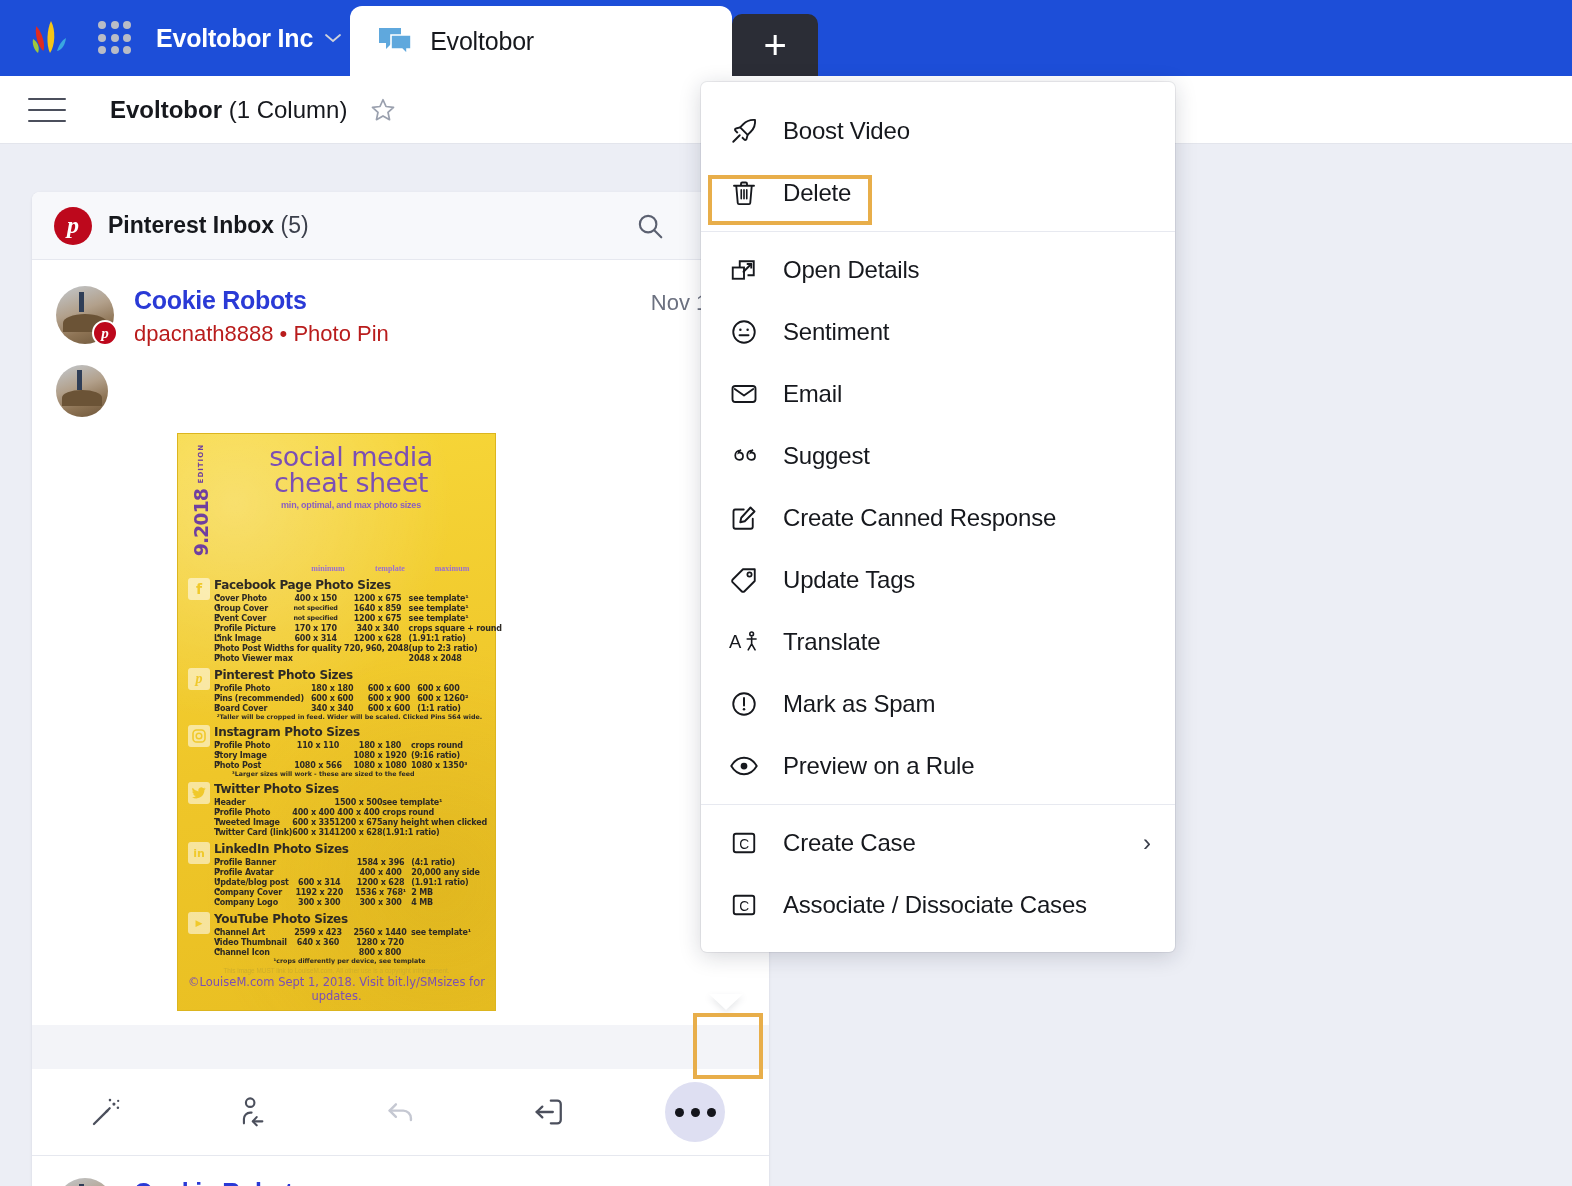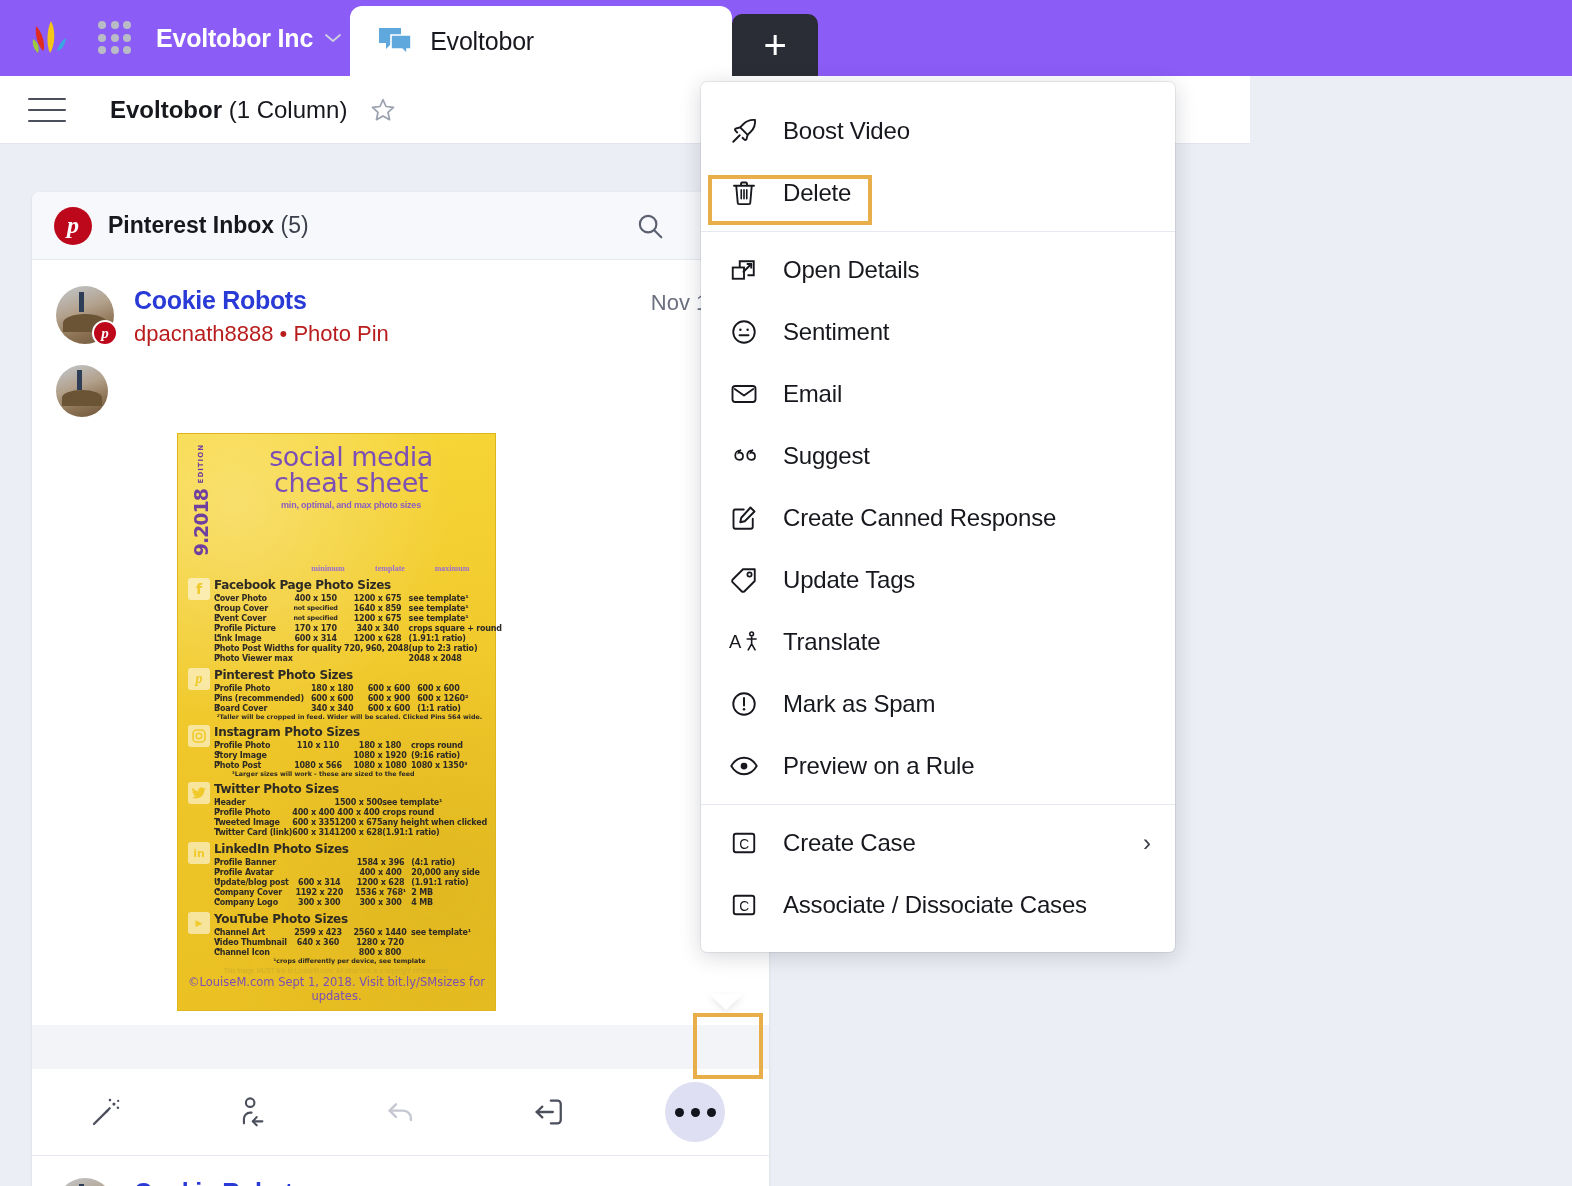--- a/index.html
+++ b/index.html
@@ -7,21 +7,21 @@
     width: 1572px; height: 1186px;
     font-family: "Liberation Sans", sans-serif;
     background: #eceef5;
     overflow: hidden;
   }
   #app { position: relative; width: 1572px; height: 1186px; }
 
   
   .topbar {
     position: absolute; top: 0; left: 0; width: 1572px; height: 76px;
-    background: #8b5cf6; display: flex; 
+    background: #1d4ed8; display: flex; 
   }
   .brand-zone { display: flex; align-items: center; height: 76px; padding-left: 26px; }
   .logo { width: 46px; height: 46px; position: relative; }
   .grid-icon { width: 34px; height: 34px; margin-left: 26px;
     display: grid; grid-template-columns: repeat(3, 1fr); grid-template-rows: repeat(3, 1fr);
     gap: 4px; align-content: center; }
   .grid-icon i { width: 8px; height: 8px; border-radius: 50%; background: #b9bcc6; display: block; }
   .org-name { color: #ffffff; font-size: 25px; font-weight: 700; margin-left: 24px;
     letter-spacing: -0.2px; }
   .caret { color: #cfd2da; font-size: 17px; margin-left: 11px; }
@@ -33,21 +33,21 @@
   }
   .tab-label { font-size: 25px; color: #16181d; font-weight: 400; letter-spacing: -0.2px;}
   .newtab {
     height: 62px; width: 86px; background: #2b2d36; border-radius: 10px 10px 0 0;
     display: flex; align-items: center; justify-content: center;
     color: #ffffff; font-size: 40px; font-weight: 300; line-height: 1;
   }
 
   
   .subheader {
-    position: absolute; top: 76px; left: 0; width: 1250px; height: 68px;
+    position: absolute; top: 76px; left: 0; width: 1572px; height: 68px;
     background: #ffffff; display: flex; align-items: center;
     border-bottom: 1px solid #e3e5ec;
   }
   .hamburger { margin-left: 28px; width: 38px; height: 24px;
     display: flex; flex-direction: column; justify-content: space-between; }
   .hamburger i { display: block; height: 2px; background: #4b4f5c; border-radius: 2px; }
   .page-title { margin-left: 44px; font-size: 24px; color: #16181d; font-weight: 700; }
   .page-title .sub { font-weight: 400; }
   .star { margin-left: 22px; font-size: 26px; color: #9aa0ae; line-height: 1; }
 

